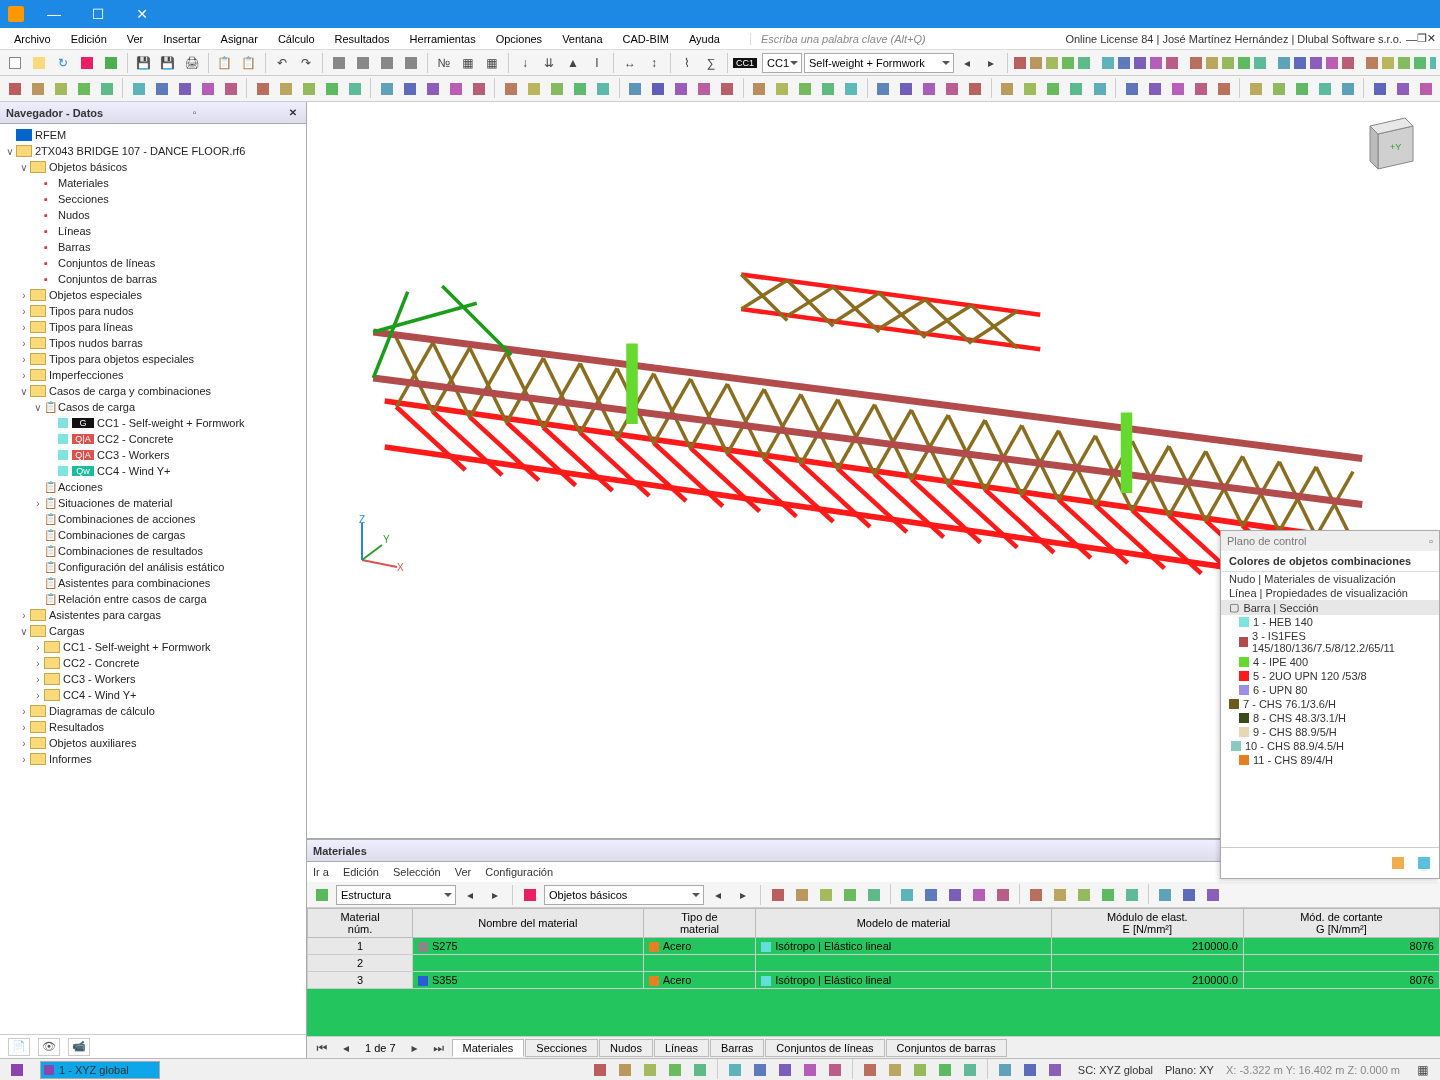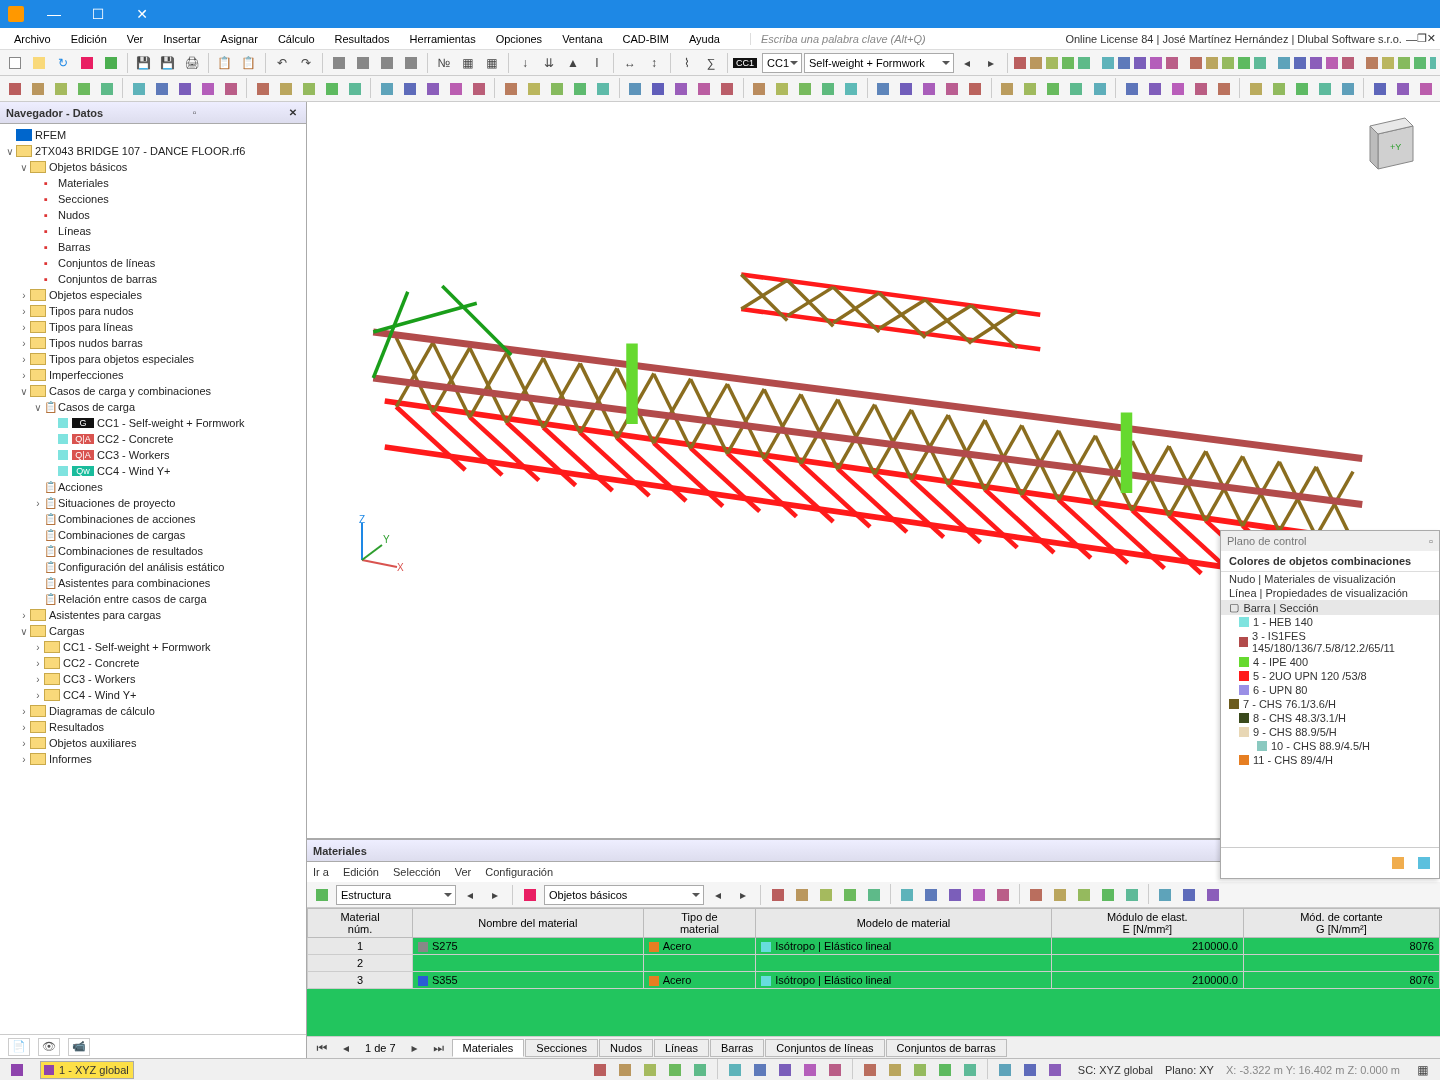--- a/index.html
+++ b/index.html
@@ -44,21 +44,21 @@
 .sw { display: inline-block; width: 10px; height: 10px; margin-right: 4px; vertical-align: middle; }
 .bp-tabs { height: 22px; background: #f0f0f0; display: flex; align-items: center; border-top: 1px solid #ccc; padding: 0 4px; gap: 2px; }
 .bp-tab { padding: 2px 10px; border: 1px solid #bbb; background: #eee; font-size: 11px; }
 .bp-tab.active { background: #fff; border-bottom-color: #fff; }
 .ctrl-panel { position: absolute; right: 0; top: 530px; width: 220px; background: #fff; border: 1px solid #aaa; box-shadow: -2px 2px 4px rgba(0,0,0,.15); z-index: 10; }
 .ctrl-panel .hdr { height: 20px; background: #eee; padding: 0 6px; display: flex; align-items: center; color: #777; }
 .ctrl-panel .sub { padding: 4px 8px; font-size: 11px; font-weight: 600; color: #333; border-bottom: 1px solid #ddd; }
 .ctrl-panel .item { padding: 1px 8px; font-size: 11px; color: #333; display: flex; align-items: center; }
 .ctrl-panel .item.sel { background: #e7e7e7; }
 .statusbar { height: 22px; background: #f0f0f0; border-top: 1px solid #bbb; display: flex; align-items: center; padding: 0 6px; gap: 12px; font-size: 11px; color: #333; }
-.coord-drop { background: #fde047; border: 1px solid #aaa; padding: 0 4px 0 18px; height: 18px; position: relative; line-height: 16px; }
+.coord-drop { background: #0ea5e9; border: 1px solid #aaa; padding: 0 30px 0 18px; height: 18px; position: relative; line-height: 16px; }
 .coord-drop::before { content: ""; position: absolute; left: 3px; top: 3px; width: 10px; height: 10px; background: #8e44ad; }
 .nav-strip { height: 24px; background: #fff; border-top: 1px solid #ccc; display:flex; align-items:center; gap:8px; padding:0 8px; }
 .nav-strip .ibtn { width:22px; height:18px; border:1px solid #ccc; display:flex; align-items:center; justify-content:center; color:#555; }
 </style>
 </head>
 <body>
 
 <div class="titlebar">
   <div class="app-icon"></div>
   <div class="winbtn">—</div>
@@ -544,21 +544,21 @@
           <span class="label">CC4 - Wind Y+</span>
         </div>
         <div class="node" style="padding-left:32px">
           <span class="toggle"></span>
           <span style="width:14px;display:inline-block">📋</span>
           <span class="label">Acciones</span>
         </div>
         <div class="node" style="padding-left:32px">
           <span class="toggle">›</span>
           <span style="width:14px;display:inline-block">📋</span>
-          <span class="label">Situaciones de proyecto</span>
+          <span class="label">Situaciones de material</span>
         </div>
         <div class="node" style="padding-left:32px">
           <span class="toggle"></span>
           <span style="width:14px;display:inline-block">📋</span>
           <span class="label">Combinaciones de acciones</span>
         </div>
         <div class="node" style="padding-left:32px">
           <span class="toggle"></span>
           <span style="width:14px;display:inline-block">📋</span>
           <span class="label">Combinaciones de cargas</span>
@@ -957,21 +957,21 @@
     </div>
   <div id="sections">
       <div class="item" style="padding-left:18px"><span class="sw" style="background:#7fe3df"></span>1 - HEB 140</div>
       <div class="item" style="padding-left:18px"><span class="sw" style="background:#b24b4b"></span>3 - IS1FES 145/180/136/7.5/8/12.2/65/11</div>
       <div class="item" style="padding-left:18px"><span class="sw" style="background:#66d92f"></span>4 - IPE 400</div>
       <div class="item" style="padding-left:18px"><span class="sw" style="background:#ff1a1a"></span>5 - 2UO UPN 120 /53/8</div>
       <div class="item" style="padding-left:18px"><span class="sw" style="background:#9a8fe6"></span>6 - UPN 80</div>
       <div class="item" style=""><span class="sw" style="background:#6b5a1c"></span>7 - CHS 76.1/3.6/H</div>
       <div class="item" style="padding-left:18px"><span class="sw" style="background:#3a4a1c"></span>8 - CHS 48.3/3.1/H</div>
       <div class="item" style="padding-left:18px"><span class="sw" style="background:#e8d7b5"></span>9 - CHS 88.9/5/H</div>
-      <div class="item" style="padding-left:36px"><span class="sw" style="background:#8ac9c0"></span>10 - CHS 88.9/4.5/H</div>
+      <div class="item" style="padding-left:10px"><span class="sw" style="background:#8ac9c0"></span>10 - CHS 88.9/4.5/H</div>
       <div class="item" style="padding-left:18px"><span class="sw" style="background:#e67e22"></span>11 - CHS 89/4/H</div>
     </div>
   <div style="height:80px"></div>
   <div style="border-top:1px solid #ccc;padding:4px;display:flex;justify-content:flex-end;gap:4px">
     <span class="tbtn">
         <span class="sq" style="background:#f0ad4e"></span>
       </span>
     <span class="tbtn">
         <span class="sq" style="background:#5bc0de"></span>
       </span>

